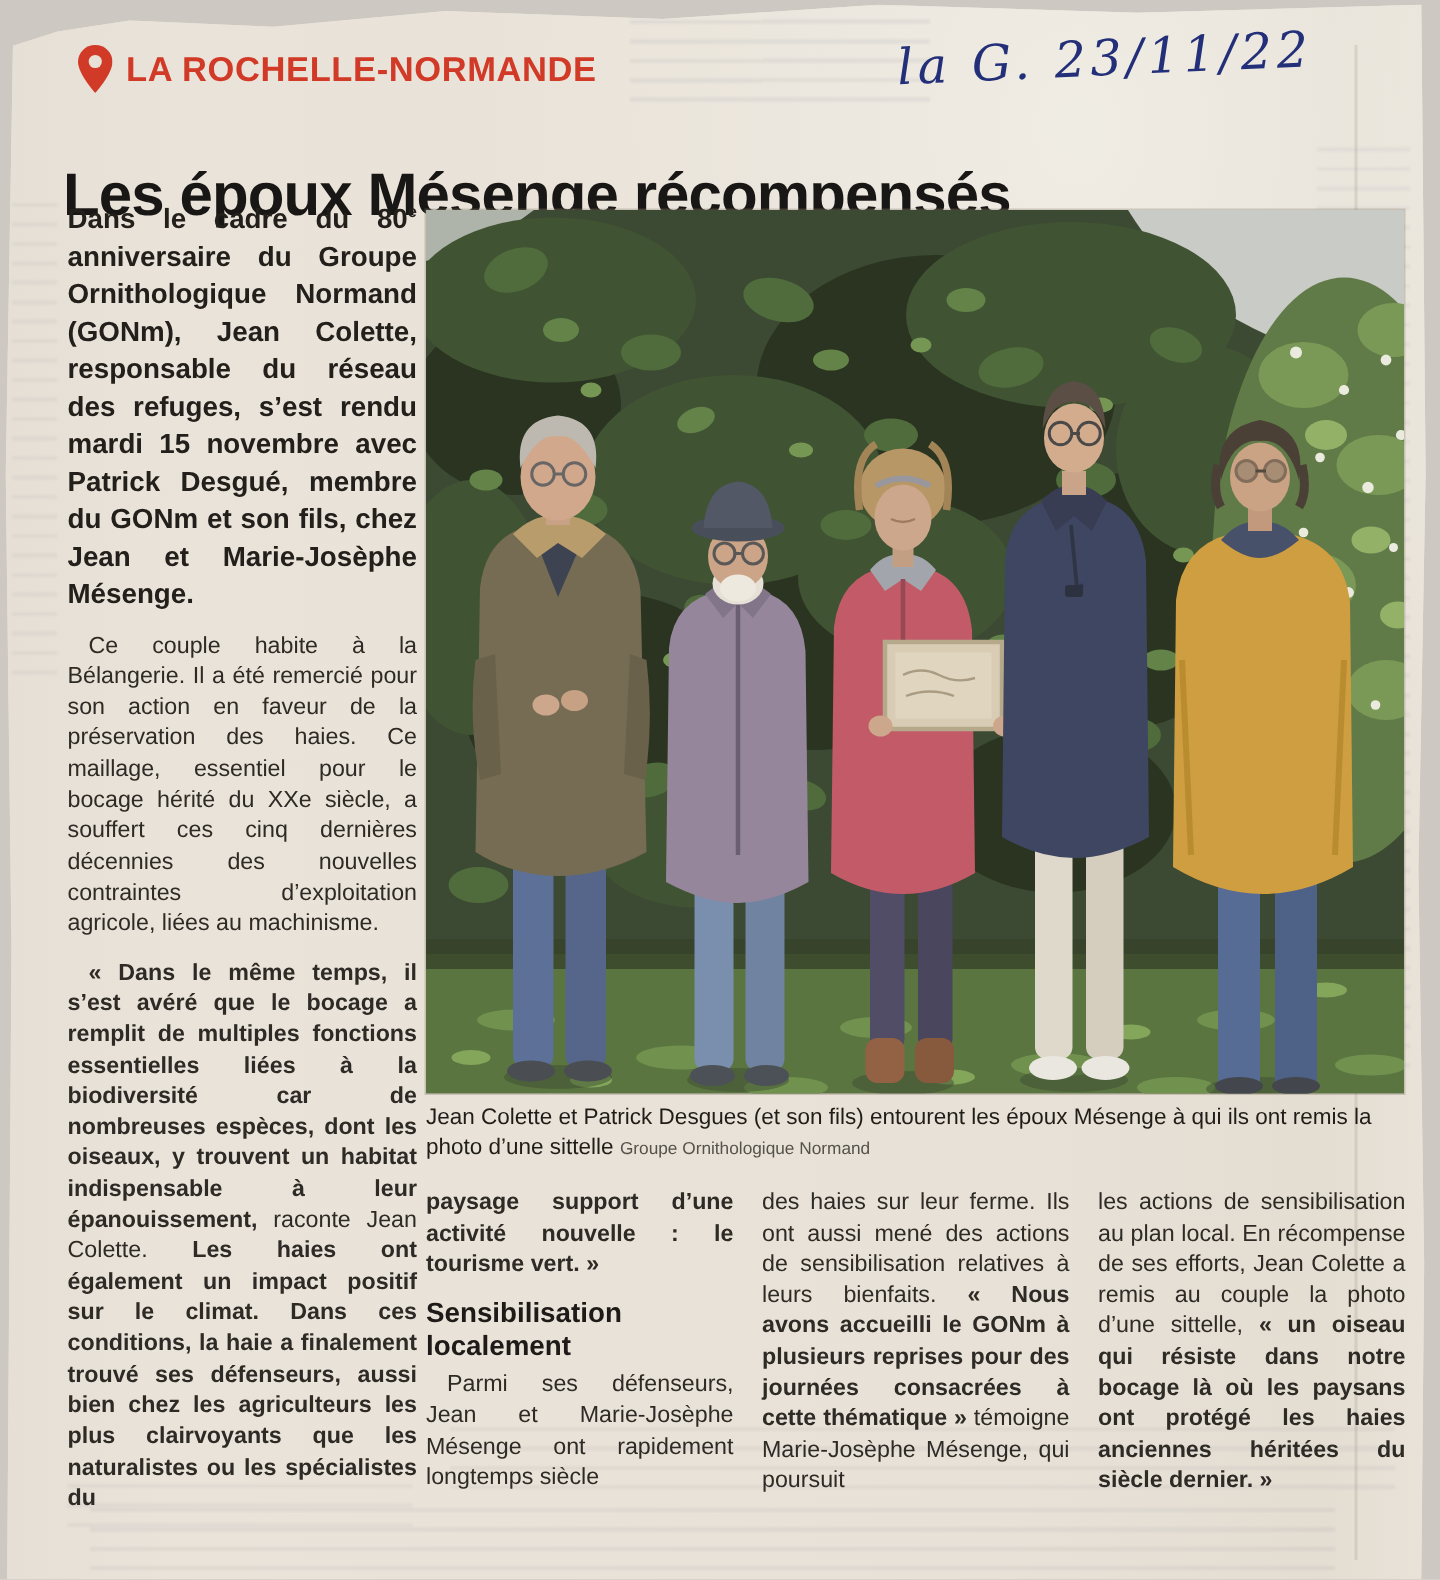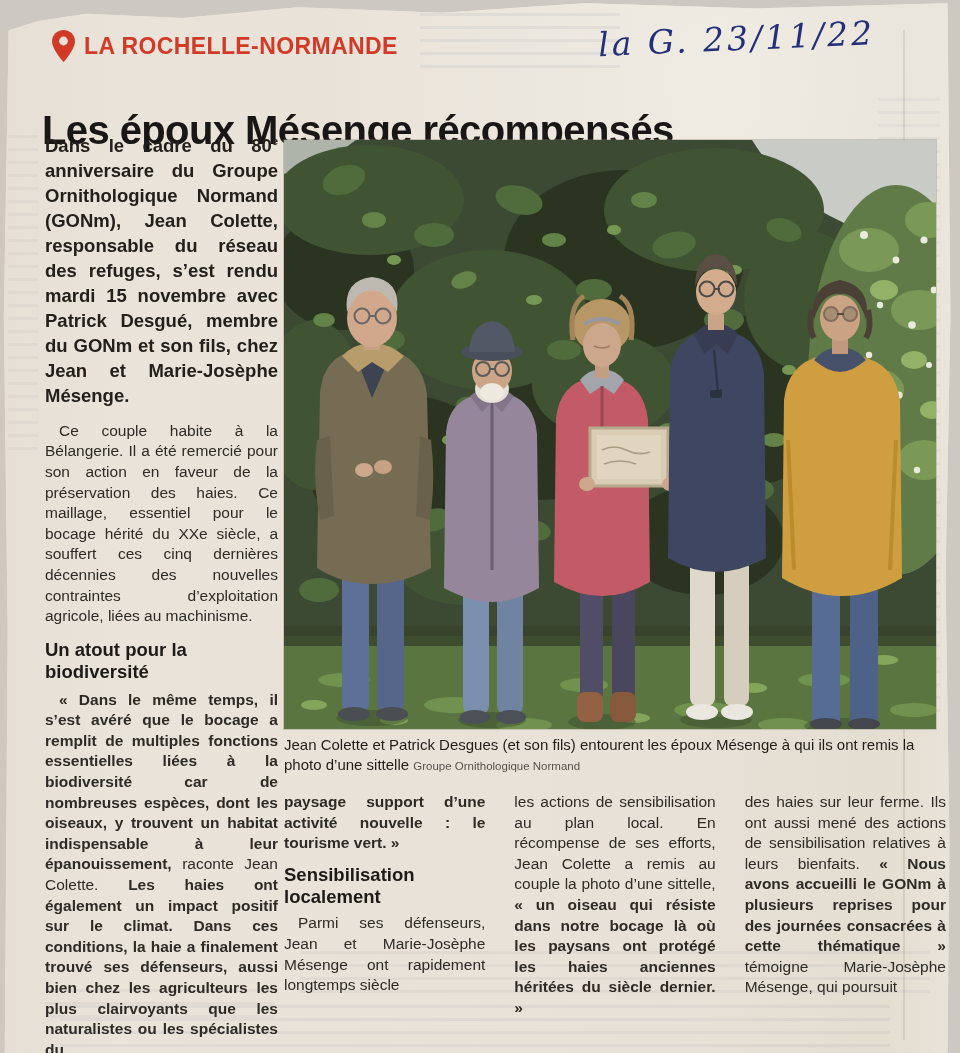--- a/index.html
+++ b/index.html
@@ -39,21 +39,21 @@
   sup{font-size:11px;}
 
   .photo-wrap{position:absolute;left:284px;top:140px;width:652px;height:589px;
       outline:1px solid rgba(140,130,110,.35);}
   .photo-wrap svg{display:block;width:100%;height:100%;}
 
   .caption{position:absolute;left:284px;top:735px;width:662px;font-size:15px;line-height:1.32;margin:0;}
   .cap-bold{font-weight:normal;color:#201d19;}
   .cap-credit{font-size:11.5px;color:#55524c;font-weight:normal;}
 
-  .botcols{position:absolute;left:284px;top:792px;width:662px;display:flex;gap:29px;}
+  .botcols{position:absolute;left:284px;top:792px;width:662px;display:flex;gap:19px;}
   .bcol{width:205px;text-align:justify;}
   .bcol p{margin:0 0 8px 0;font-size:15.5px;line-height:1.33;color:#2e2b26;}
   .bcol h3.sec{margin:10px 0 6px 0;}
 </style>
 </head>
 <body>
 
 <div class="scan">
   <div class="paper">
 
@@ -75,21 +75,20 @@
 
     <div class="handwriting" style="color:#232f78;">la G.  23/11/22</div>
 
     <div class="titlerow">
       <span class="headline">Les époux Mésenge récompensés</span>
     </div>
 
     <div class="leftcol">
       <p class="lead"><span>Dans le cadre du 80</span><sup>e</sup><span> anniversaire du Groupe Ornithologique Normand (GONm), Jean Colette, responsable du réseau des refuges, s’est rendu mardi 15 novembre avec Patrick Desgué, membre du GONm et son fils, chez Jean et Marie-Josèphe Mésenge.</span></p>
       <p class="body-txt indent">Ce couple habite à la Bélangerie. Il a été remercié pour son action en faveur de la préservation des haies. Ce maillage, essentiel pour le bocage hérité du XXe siècle, a souffert ces cinq dernières décennies des nouvelles contraintes d’exploitation agricole, liées au machinisme.</p>
-      <h3 class="sec">Un atout pour la biodiversité</h3>
       <p class="body-txt indent"><span class="q">« Dans le même temps, il s’est avéré que le bocage a remplit de multiples fonctions essentielles liées à la biodiversité car de nombreuses espèces, dont les oiseaux, y trouvent un habitat indispensable à leur épanouissement,</span><span> raconte Jean Colette. </span><span class="q">Les haies ont également un impact positif sur le climat. Dans ces conditions, la haie a finalement trouvé ses défenseurs, aussi bien chez les agriculteurs les plus clairvoyants que les naturalistes ou les spécialistes du</span></p>
     </div>
 
     <div class="photo-wrap">
       <svg viewBox="0 0 652 589" preserveAspectRatio="none">
         <rect width="652" height="589" fill="#2a3a23"></rect>
 
         <g>
           <path d="M468,0 L652,0 L652,112 Q575,98 516,58 Q488,32 468,0 Z" fill="#c5c9c4"></path>
           <polygon points="0,0 72,0 42,22 0,34" fill="#bfc4be" opacity=".85"></polygon>
@@ -331,21 +330,21 @@
       <span class="cap-credit">Groupe Ornithologique Normand</span>
     </p>
 
     <div class="botcols">
       <div class="bcol">
         <p><span class="q">paysage support d’une activité nouvelle : le tourisme vert. »</span></p>
         <h3 class="sec">Sensibilisation localement</h3>
         <p class="indent">Parmi ses défenseurs, Jean et Marie-Josèphe Mésenge ont rapidement longtemps siècle</p>
       </div>
       <div class="bcol">
+        <p><span>des haies sur leur ferme. Ils ont aussi mené des actions de sensibilisation relatives à leurs bienfaits. </span><span class="q">« Nous avons accueilli le GONm à plusieurs reprises pour des journées consacrées à cette thématique »</span><span> témoigne Marie-Josèphe Mésenge, qui poursuit</span></p>
+      </div>
+      <div class="bcol">
         <p><span>les actions de sensibilisation au plan local. En récompense de ses efforts, Jean Colette a remis au couple la photo d’une sittelle, </span><span class="q">« un oiseau qui résiste dans notre bocage là où les paysans ont protégé les haies anciennes héritées du siècle dernier. »</span></p>
       </div>
-      <div class="bcol">
-        <p><span>des haies sur leur ferme. Ils ont aussi mené des actions de sensibilisation relatives à leurs bienfaits. </span><span class="q">« Nous avons accueilli le GONm à plusieurs reprises pour des journées consacrées à cette thématique »</span><span> témoigne Marie-Josèphe Mésenge, qui poursuit</span></p>
-      </div>
     </div>
 
   </div>
 </div>
 
 </body></html>

